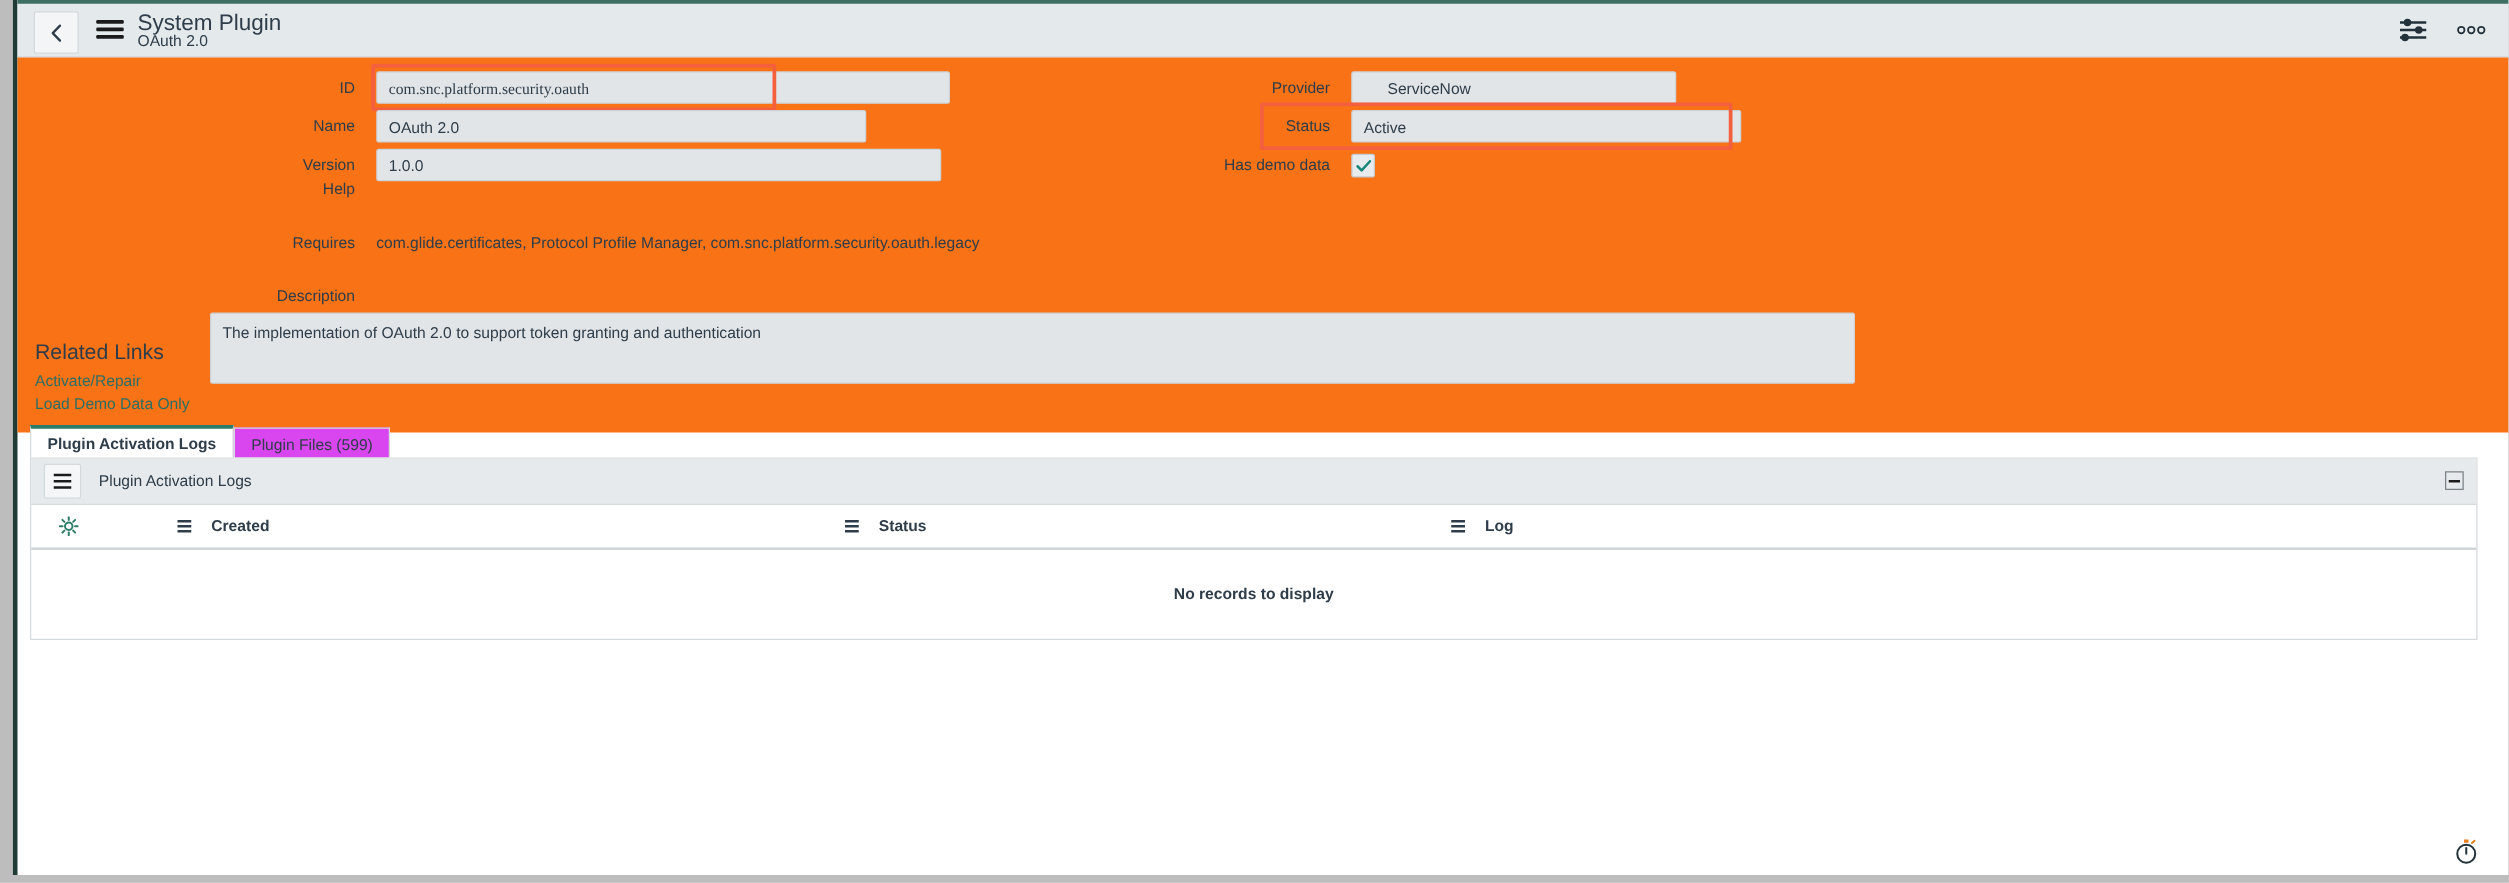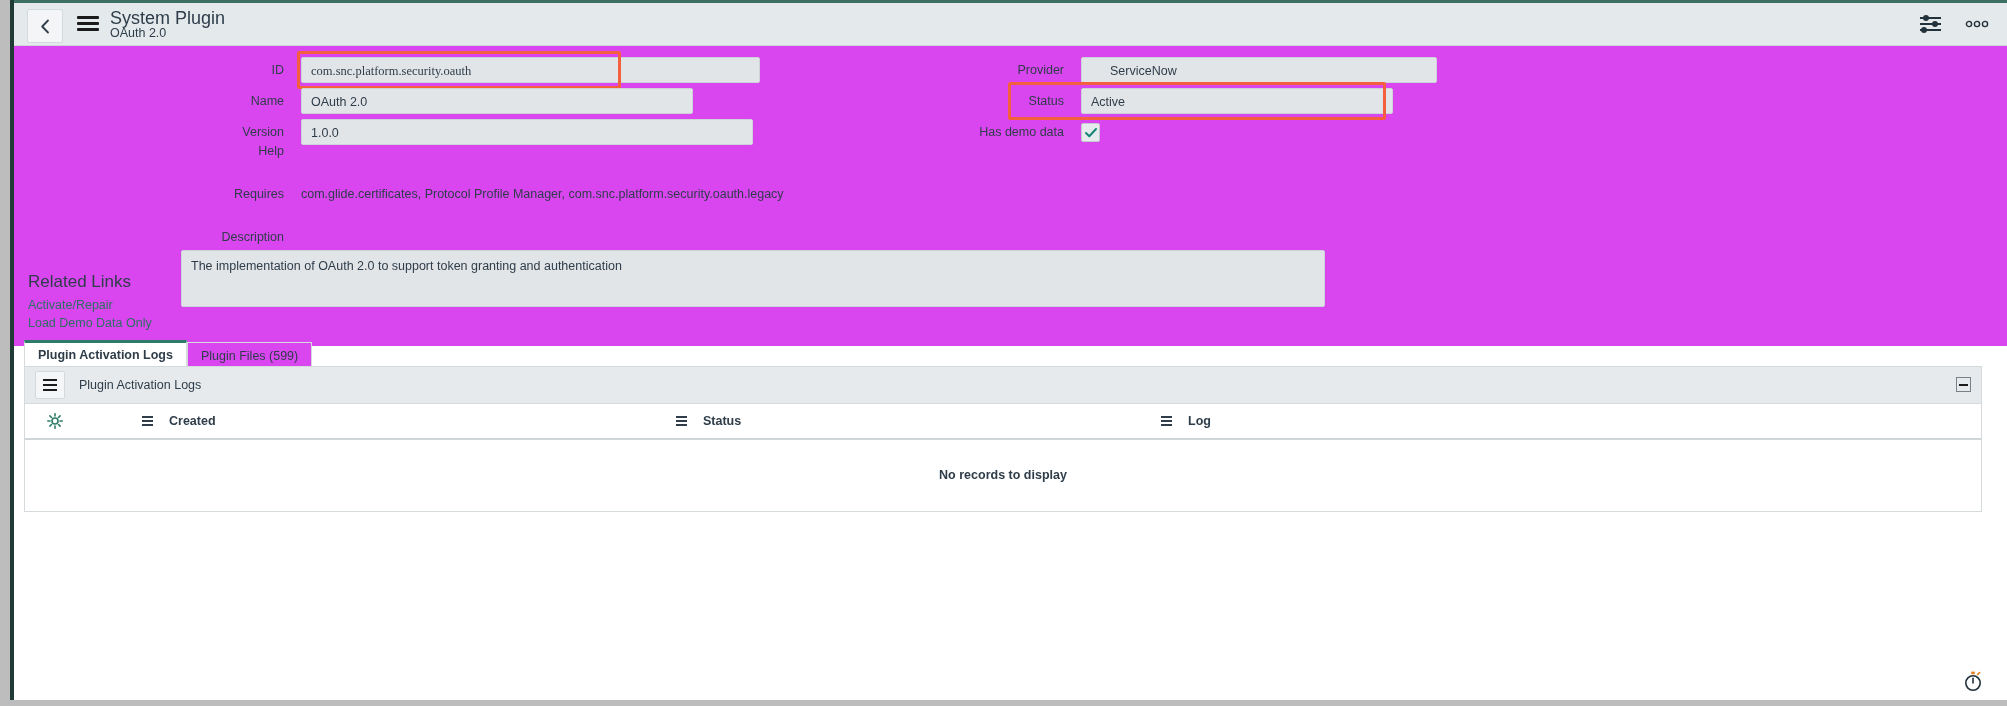--- a/index.html
+++ b/index.html
@@ -106,21 +106,21 @@
   }
   .hdr-actions .ic { cursor: pointer; display:block; }
 
   
   .form {
     position: absolute;
     left: 4px;
     top: 46px;
     width: 1993px;
     height: 300px;
-    background: #d946ef;
+    background: #f97316;
   }
   .field-row {
     position: absolute;
     display: flex;
     align-items: flex-start;
   }
   .f-label {
     width: 0;
     text-align: right;
     font-size: 12.5px;
@@ -386,26 +386,26 @@
         <div class="f-plain" style="margin-left:17px;"></div>
       </div>
 
       <div class="field-row" style="left:150px; top:135px; width:1000px;">
         <div class="f-label" style="width:120px;">Requires</div>
         <div class="f-plain" style="margin-left:17px;">com.glide.certificates, Protocol Profile Manager, com.snc.platform.security.oauth.legacy</div>
       </div>
 
       <div class="field-row" style="left:150px; top:178px; width:1250px;flex-direction:column;">
         <div class="f-label" style="width:120px;">Description</div>
-        <div class="f-textarea" style="margin-left:17px; width:1144px; height:57px;">The implementation of OAuth 2.0 to support token granting and authentication</div>
+        <div class="f-textarea" style="margin-left:4px; width:1316px; height:57px;">The implementation of OAuth 2.0 to support token granting and authentication</div>
       </div>
 
       <div class="field-row" style="left:930px; top:11px; width:500px;">
         <div class="f-label" style="width:120px;">Provider</div>
-        <div class="f-input" style="margin-left:17px; width:356px;padding-left:28px;">ServiceNow</div>
+        <div class="f-input" style="margin-left:17px; width:260px;padding-left:28px;">ServiceNow</div>
       </div>
 
       <div class="field-row" style="left:930px; top:42px; width:500px;">
         <div class="f-label" style="width:120px;">Status</div>
         <div class="f-input" style="margin-left:17px; width:312px;">Active</div>
       </div>
       <div class="hl-box" style="left:994px; top:36px; width:378px; height:38px;"></div>
 
       <div class="field-row" style="left:930px; top:73px; width:500px;">
         <div class="f-label" style="width:120px;">Has demo data</div>

